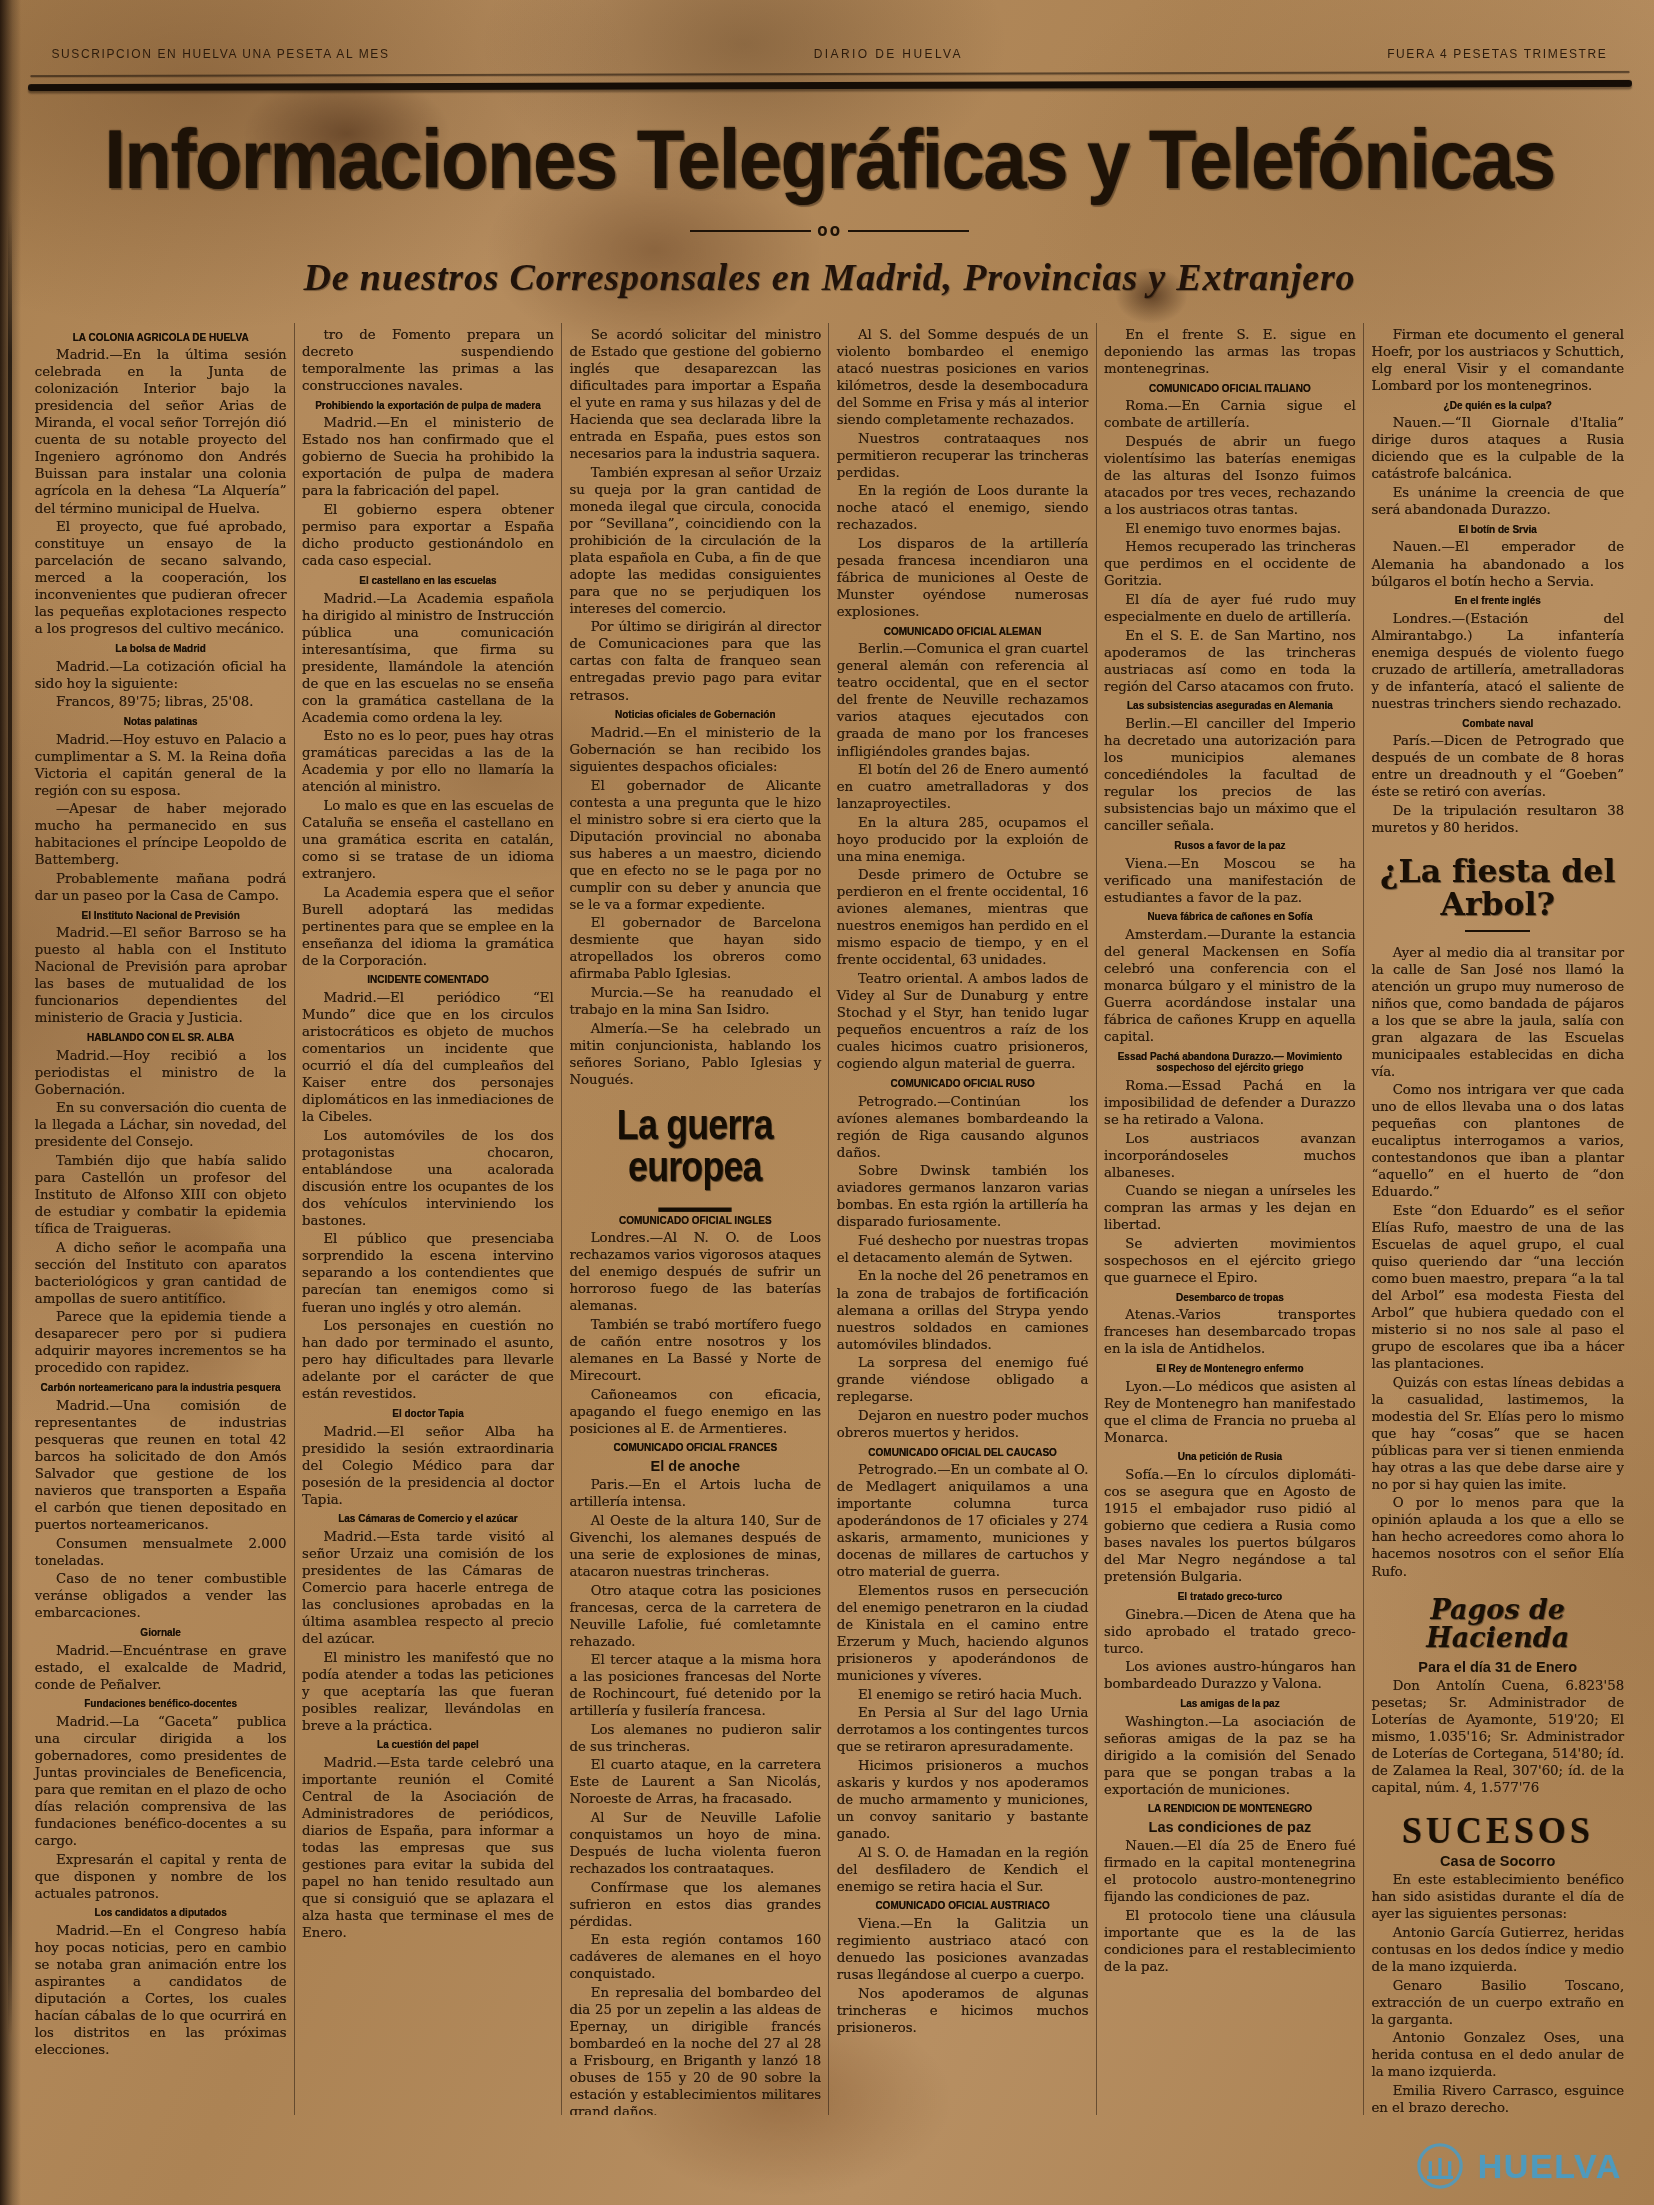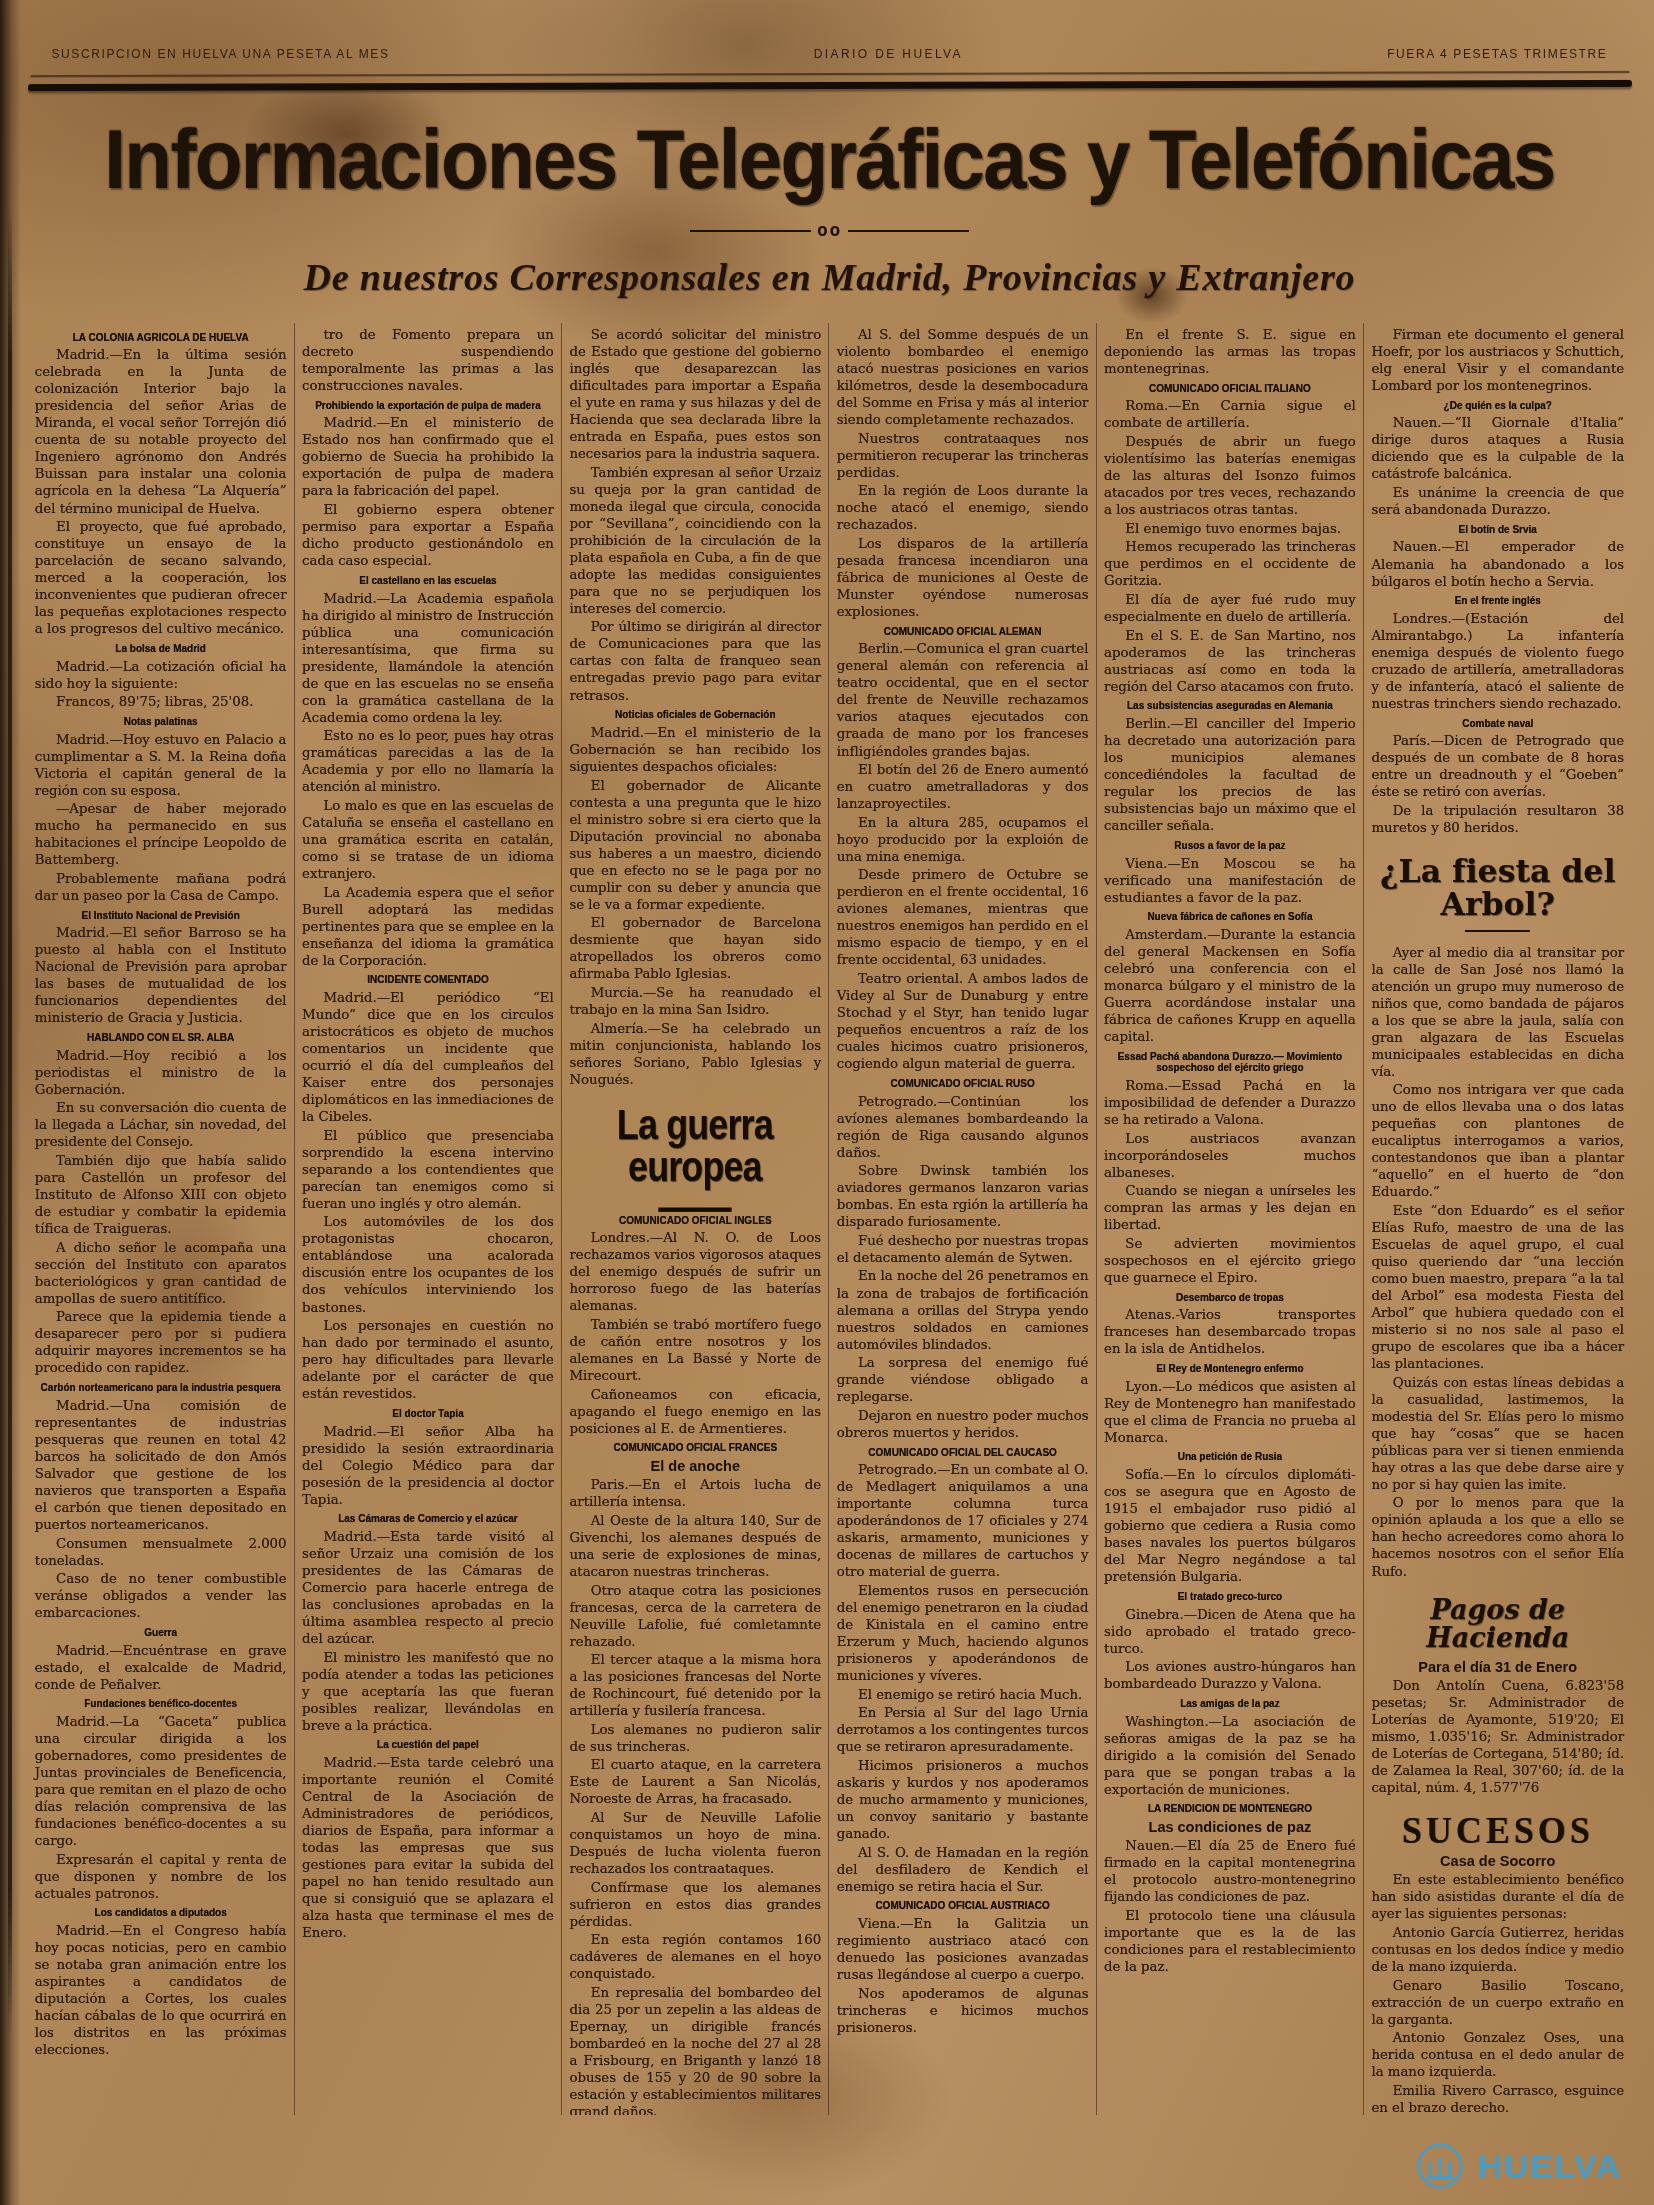--- a/index.html
+++ b/index.html
@@ -136,42 +136,42 @@
         <div class="sec-head">HABLANDO CON EL SR. ALBA</div>
         <p class="para">Madrid.—Hoy recibió a los periodistas el ministro de la Gobernación.</p>
         <p class="para">En su conversación dio cuenta de la llegada a Láchar, sin novedad, del presidente del Consejo.</p>
         <p class="para">También dijo que había salido para Castellón un profesor del Instituto de Alfonso XIII con objeto de estudiar y combatir la epidemia tífica de Traigueras.</p>
         <p class="para">A dicho señor le acompaña una sección del Instituto con aparatos bacteriológicos y gran cantidad de ampollas de suero antitífico.</p>
         <p class="para">Parece que la epidemia tiende a desaparecer pero por si pudiera adquirir mayores incrementos se ha procedido con rapidez.</p>
         <div class="sec-head">Carbón norteamericano para la industria pesquera</div>
         <p class="para">Madrid.—Una comisión de representantes de industrias pesqueras que reunen en total 42 barcos ha solicitado de don Amós Salvador que gestione de los navieros que transporten a España el carbón que tienen depositado en puertos norteamericanos.</p>
         <p class="para">Consumen mensualmete 2.000 toneladas.</p>
         <p class="para">Caso de no tener combustible veránse obligados a vender las embarcaciones.</p>
-        <div class="sec-head">Guerra</div>
+        <div class="sec-head">Giornale</div>
         <p class="para">Madrid.—Encuéntrase en grave estado, el exalcalde de Madrid, conde de Peñalver.</p>
         <div class="sec-head">Fundaciones benéfico-docentes</div>
         <p class="para">Madrid.—La “Gaceta” publica una circular dirigida a los gobernadores, como presidentes de Juntas provinciales de Beneficencia, para que remitan en el plazo de ocho días relación comprensiva de las fundaciones benéfico-docentes a su cargo.</p>
         <p class="para">Expresarán el capital y renta de que disponen y nombre de los actuales patronos.</p>
         <div class="sec-head">Los candidatos a diputados</div>
         <p class="para">Madrid.—En el Congreso había hoy pocas noticias, pero en cambio se notaba gran animación entre los aspirantes a candidatos de diputación a Cortes, los cuales hacían cábalas de lo que ocurrirá en los distritos en las próximas elecciones.</p>
       </section>
     <section class="col">
         <p class="para">tro de Fomento prepara un decreto suspendiendo temporalmente las primas a las construcciones navales.</p>
         <div class="sec-head">Prohibiendo la exportación de pulpa de madera</div>
         <p class="para">Madrid.—En el ministerio de Estado nos han confirmado que el gobierno de Suecia ha prohibido la exportación de pulpa de madera para la fabricación del papel.</p>
         <p class="para">El gobierno espera obtener permiso para exportar a España dicho producto gestionándolo en cada caso especial.</p>
         <div class="sec-head">El castellano en las escuelas</div>
         <p class="para">Madrid.—La Academia española ha dirigido al ministro de Instrucción pública una comunicación interesantísima, que firma su presidente, llamándole la atención de que en las escuelas no se enseña con la gramática castellana de la Academia como ordena la ley.</p>
         <p class="para">Esto no es lo peor, pues hay otras gramáticas parecidas a las de la Academia y por ello no llamaría la atención al ministro.</p>
         <p class="para">Lo malo es que en las escuelas de Cataluña se enseña el castellano en una gramática escrita en catalán, como si se tratase de un idioma extranjero.</p>
         <p class="para">La Academia espera que el señor Burell adoptará las medidas pertinentes para que se emplee en la enseñanza del idioma la gramática de la Corporación.</p>
         <div class="sec-head">INCIDENTE COMENTADO</div>
         <p class="para">Madrid.—El periódico “El Mundo” dice que en los circulos aristocráticos es objeto de muchos comentarios un incidente que ocurrió el día del cumpleaños del Kaiser entre dos personajes diplomáticos en las inmediaciones de la Cibeles.</p>
+        <p class="para">Los automóviles de los dos protagonistas chocaron, entablándose una acalorada discusión entre los ocupantes de los dos vehículos interviniendo los bastones.</p>
         <p class="para">El público que presenciaba sorprendido la escena intervino separando a los contendientes que parecían tan enemigos como si fueran uno inglés y otro alemán.</p>
-        <p class="para">Los automóviles de los dos protagonistas chocaron, entablándose una acalorada discusión entre los ocupantes de los dos vehículos interviniendo los bastones.</p>
         <p class="para">Los personajes en cuestión no han dado por terminado el asunto, pero hay dificultades para llevarle adelante por el carácter de que están revestidos.</p>
         <div class="sec-head">El doctor Tapia</div>
         <p class="para">Madrid.—El señor Alba ha presidido la sesión extraordinaria del Colegio Médico para dar posesión de la presidencia al doctor Tapia.</p>
         <div class="sec-head">Las Cámaras de Comercio y el azúcar</div>
         <p class="para">Madrid.—Esta tarde visitó al señor Urzaiz una comisión de los presidentes de las Cámaras de Comercio para hacerle entrega de las conclusiones aprobadas en la última asamblea respecto al precio del azúcar.</p>
         <p class="para">El ministro les manifestó que no podía atender a todas las peticiones y que aceptaría las que fueran posibles realizar, llevándolas en breve a la práctica.</p>
         <div class="sec-head">La cuestión del papel</div>
         <p class="para">Madrid.—Esta tarde celebró una importante reunión el Comité Central de la Asociación de Administradores de periódicos, diarios de España, para informar a todas las empresas que sus gestiones para evitar la subida del papel no han tenido resultado aun que si consiguió que se aplazara el alza hasta que terminase el mes de Enero.</p>
       </section>
     <section class="col">

